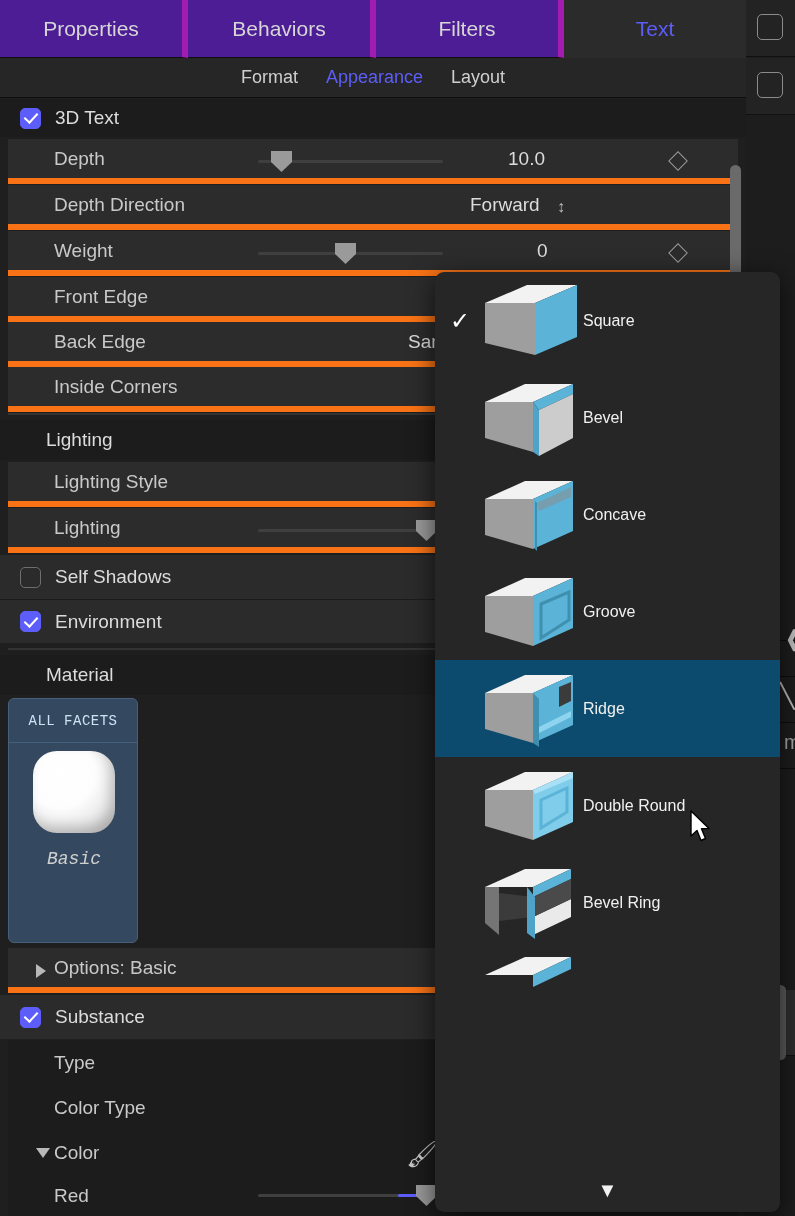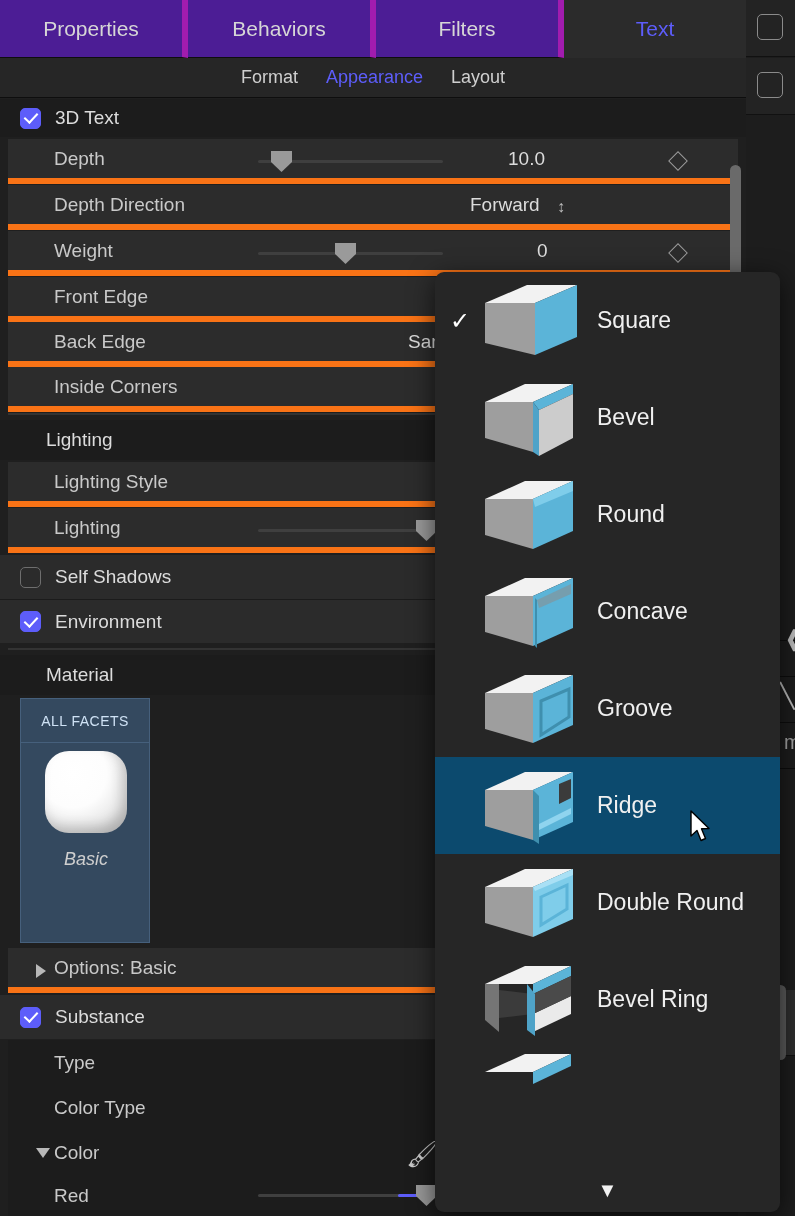--- a/index.html
+++ b/index.html
@@ -91,22 +91,22 @@
     font-size: 19px; color: #dcdcdc;
   }
   .sep { position:absolute; left:8px; width:730px; height:2px; background:#333; }
 
   
   .tri-right { position:absolute; width:0;height:0;border-left:10px solid #b8b8b8;border-top:7px solid transparent;border-bottom:7px solid transparent; }
   .tri-down  { position:absolute; width:0;height:0;border-top:10px solid #b8b8b8;border-left:7px solid transparent;border-right:7px solid transparent; }
 
   
   .matwell {
-    position: absolute; left: 20px; top: 698px; width: 130px; height: 245px;
-    background: #34495f; border: 1px solid #46607c; border-radius: 0; overflow: hidden;
+    position: absolute; left: 8px; top: 698px; width: 130px; height: 245px;
+    background: #34495f; border: 1px solid #46607c; border-radius: 6px; overflow: hidden; font-family: Liberation Mono, monospace;
   }
   .matwell .facets {
     height: 44px; display:flex; align-items:center; justify-content:center;
     font-size: 14px; letter-spacing: .5px; color: #cfe2f5; border-bottom: 1px solid #46607c;
   }
   .matball {
     position:absolute; left: 24px; top: 52px; width: 82px; height: 82px; border-radius: 24px;
     background: radial-gradient(circle at 34% 28%, #ffffff 0%, #fdfdfd 42%, #e9e9e9 68%, #c9c9c9 100%);
     box-shadow: inset -5px -7px 12px rgba(0,0,0,.18);
   }
@@ -118,21 +118,21 @@
   
   .menu {
     position: absolute; left: 435px; top: 272px; width: 345px; height: 940px;
     background: #262626; border-radius: 9px; overflow: hidden;
     box-shadow: 0 6px 26px rgba(0,0,0,.65);
   }
   .mitem { position: relative; height: 97px; display: flex; align-items: center; }
   .mitem.sel { background: #0c4a6e; }
   .mcheck { position:absolute; left: 14px; width: 22px; text-align:center; font-size: 24px; color:#ffffff; }
   .mthumb { position: absolute; left: 42px; top: 50%; transform: translateY(-50%); width: 104px; height: 80px; }
-  .mlabel { position: absolute; left: 162px; font-size: 23px; color: #f0f0f0; white-space: nowrap; }
+  .mlabel { position: absolute; left: 148px; font-size: 16px; color: #f0f0f0; white-space: nowrap; }
   .scroll-arrow {
     position:absolute; left:0; bottom: 12px; width: 345px; text-align:center;
     color:#f2f2f2; font-size: 20px; line-height: 1;
   }
 
   
   .pscroll { position:absolute; left:730px; top:165px; width:11px; height:126px; background:#6a6a6a; border-radius:6px; }
 
   
   .cursor { position:absolute; left: 690px; top: 810px; width: 22px; height: 34px; }
@@ -308,29 +308,20 @@
       <svg class="mthumb" viewBox="0 0 104 80">
         <polygon points="8,24 48,6 96,6 56,24" fill="#f2f2f2"></polygon>
         <polygon points="8,24 56,24 56,74 8,60" fill="#9e9e9e"></polygon>
         <polygon points="56,24 96,6 96,16 62,32" fill="#5bb4d8"></polygon>
         <polygon points="56,24 62,32 62,78 56,74" fill="#4fa3c8"></polygon>
         <polygon points="62,32 96,16 96,60 62,78" fill="#cccccc"></polygon>
       </svg>
       <div class="mlabel">Bevel</div>
     </div>
 
-    <div class="mitem">
-      <svg class="mthumb" viewBox="0 0 104 80">
-        <polygon points="8,24 48,6 96,6 56,24" fill="#f2f2f2"></polygon>
-        <polygon points="8,24 56,24 56,74 8,60" fill="#9e9e9e"></polygon>
-        <path d="M56,24 L96,6 L96,56 L56,74 Z" fill="#5bb4d8"></path>
-        <path d="M56,24 L96,6 L96,16 L58,32 Z" fill="#7fcdea"></path>
-      </svg>
-      <div class="mlabel">Round</div>
-    </div>
 
     <div class="mitem">
       <svg class="mthumb" viewBox="0 0 104 80">
         <polygon points="8,24 48,6 96,6 56,24" fill="#f2f2f2"></polygon>
         <polygon points="8,24 56,24 56,74 8,60" fill="#9e9e9e"></polygon>
         <polygon points="56,24 96,6 96,56 56,74" fill="#5bb4d8"></polygon>
         <path d="M60,28 L94,12 L94,22 L62,36 Z" fill="#8d8d8d" opacity="0.55"></path>
         <path d="M58,26 L60,28 L60,76 L58,74 Z" fill="#3f8fae"></path>
       </svg>
       <div class="mlabel">Concave</div>

